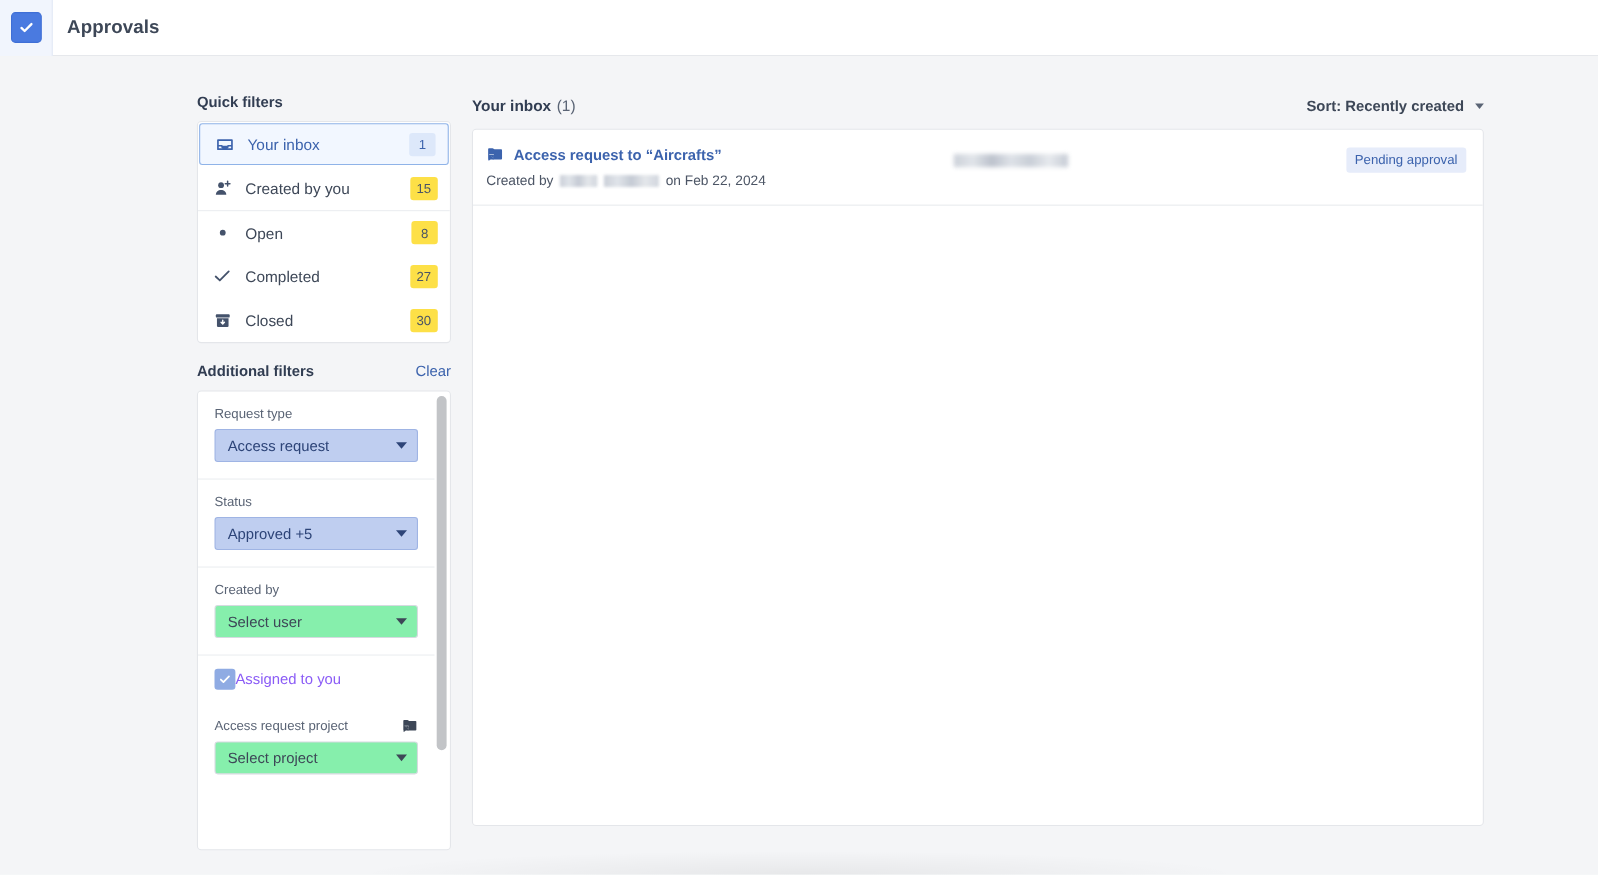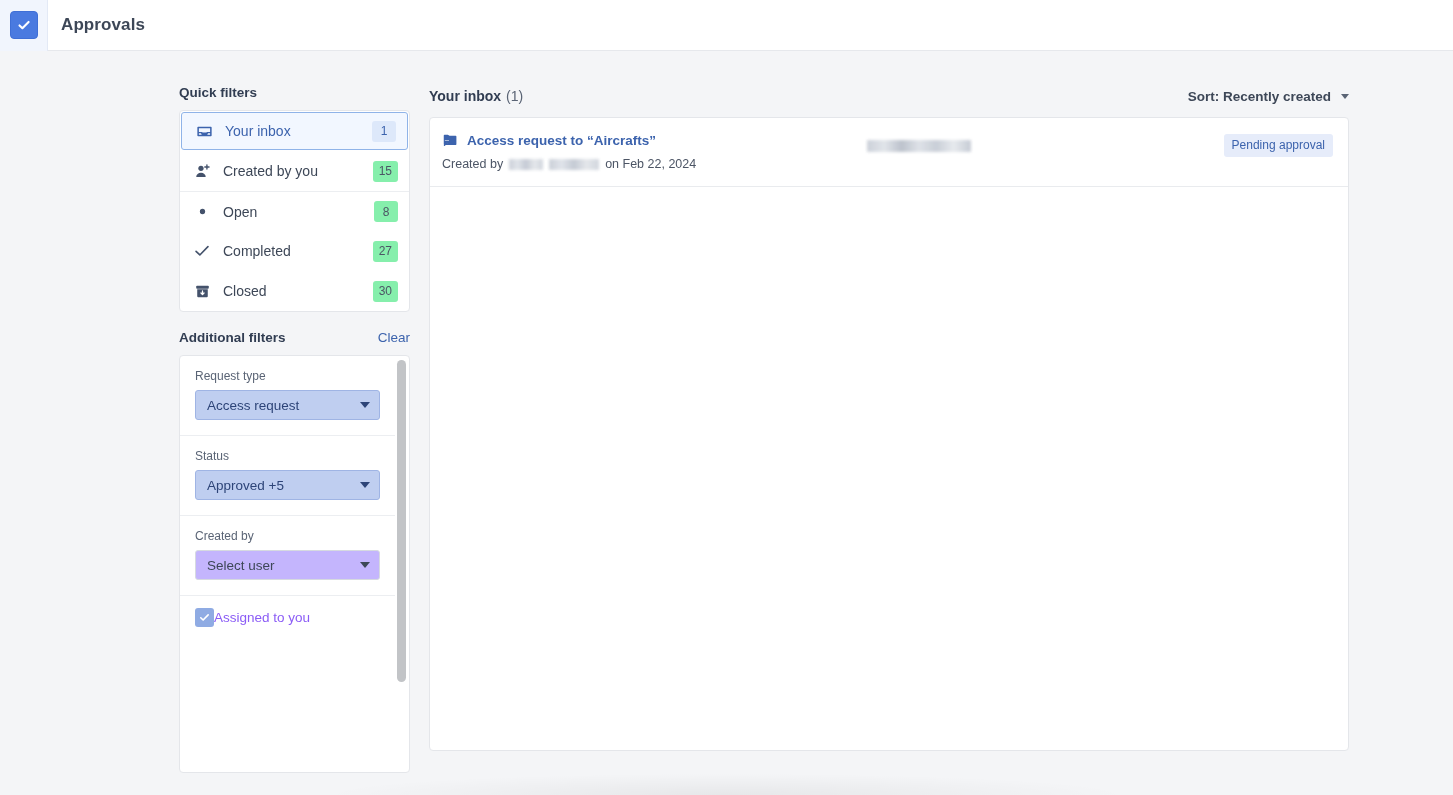--- a/index.html
+++ b/index.html
@@ -83,21 +83,21 @@
     display: flex; align-items: center; justify-content: center;
     color: #44526b;
   }
   .qf-item.active .qf-icon { color: #3c63ad; }
   .qf-label {
     margin-left: 11px; font-size: 14px; color: #3d4757; flex: 1;
   }
   .qf-item.active .qf-label { color: #3c63ad; }
   .qf-count {
     font-size: 12px; color: #4c5565;
-    background: #86efac;
+    background: #fde047;
     border-radius: 3px;
     min-width: 24px; height: 21px;
     padding: 0 6px;
     display: flex; align-items: center; justify-content: center;
   }
   .qf-item.active .qf-count { background: #dde8fa; color: #3c63ad; }
 
   
   .addl-wrap { margin-top: 18px; }
   .filters-card {
@@ -118,21 +118,21 @@
     font-size: 12px; color: #5a6475; margin-bottom: 7px;
     display: flex; align-items: center; justify-content: space-between;
   }
   .select {
     height: 30px; border-radius: 3px;
     display: flex; align-items: center;
     padding: 0 9px 0 11px;
     font-size: 13.5px;
     cursor: pointer;
     border: 1px solid #d6dae0;
-    background: #c4b5fd;
+    background: #86efac;
     color: #3d4757;
   }
   .select.filled {
     background: #bfcef0;
     border-color: #9fb4e4;
     color: #2d4478;
     font-weight: 400;
   }
   .select .sel-text { flex: 1; }
   .caret {
@@ -368,20 +368,37 @@
 
           <div class="checkrow">
             <span class="chk">
               <svg width="13" height="13" viewBox="0 0 16 16">
                   <path d="M3.4 8.3 L6.3 11.1 L12.5 4.8" fill="none" stroke="#ffffff" stroke-width="2" stroke-linecap="round" stroke-linejoin="round"></path>
                 </svg>
             </span>
             <span class="chk-label">Assigned to you</span>
           </div>
 
+          <div class="filter-block">
+            <div class="filter-label">
+              <span>Access request project</span>
+              <span style="color:#3d4757;display:flex;">
+                <svg width="15" height="15" viewBox="0 0 20 20">
+                    <path d="M9.4 4.6H17a1 1 0 0 1 1 1v9.6a1 1 0 0 1-1 1H3.2a1 1 0 0 1-1-1V4.4a1 1 0 0 1 1-1h4.1z" fill="currentColor"></path>
+                    <path d="M8.6 15.2V10.4H3.4" fill="#ffffff"></path>
+                    <path d="M3.1 16.6 7.7 12" stroke="currentColor" stroke-width="1.7" stroke-linecap="round" fill="none"></path>
+                    <path d="M7.9 15.3V11.8H4.4" fill="none" stroke="currentColor" stroke-width="1.7" stroke-linecap="round" stroke-linejoin="round"></path>
+                  </svg>
+              </span>
+            </div>
+            <div class="select">
+              <span class="sel-text">Select project</span>
+              <span class="caret"></span>
+            </div>
+          </div>
 
         </div>
 
         <div class="sbar-track">
           <div class="sbar-thumb"></div>
         </div>
       </div>
     </div>
   </div>
 

